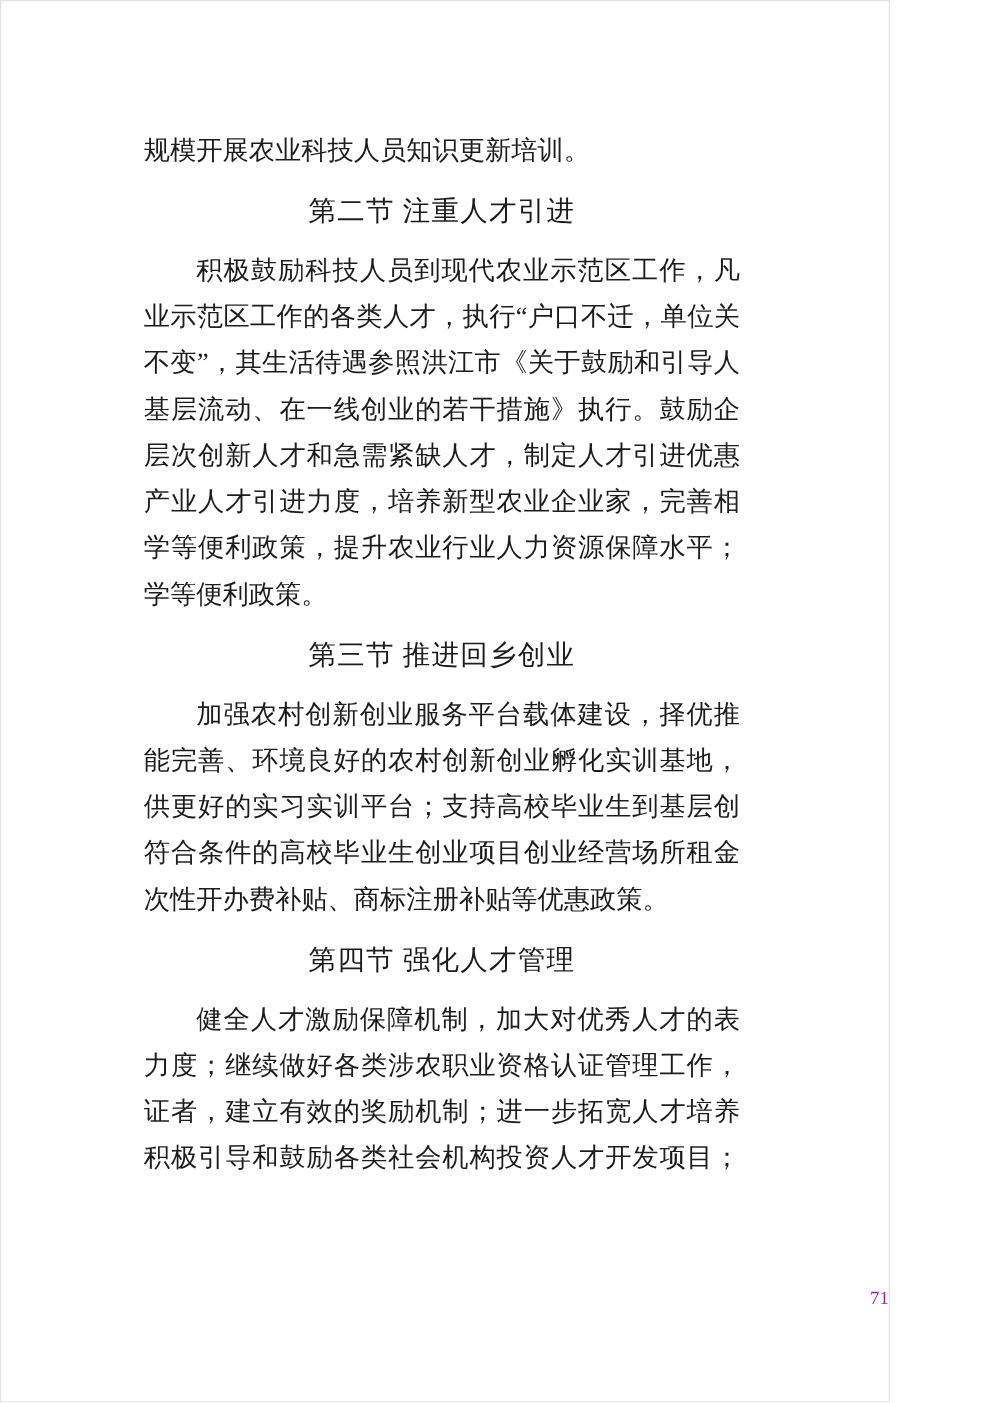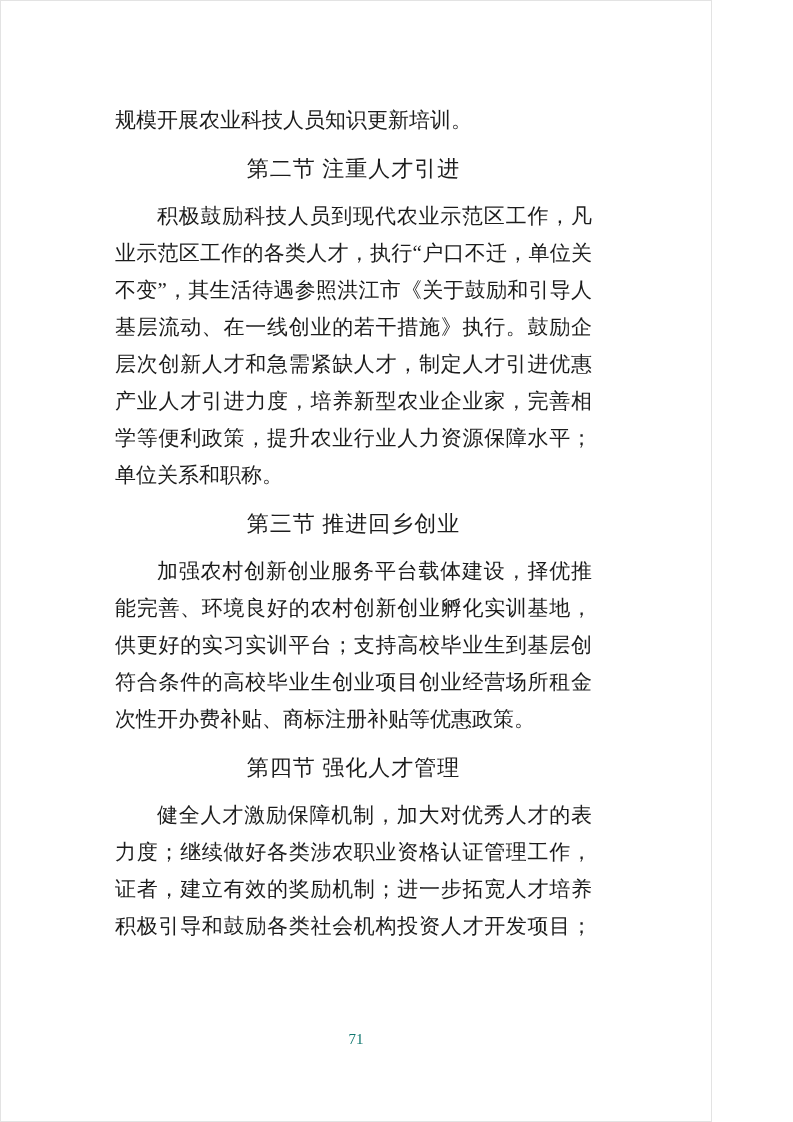--- a/index.html
+++ b/index.html
@@ -41,42 +41,42 @@
     line-height: 37px;
     height: 37px;
     margin: 11px 0;
     letter-spacing: 1px;
   }
   .page-footer {
     position: absolute;
     left: 0;
     right: 0;
     top: 1030px;
-    text-align: center;
+    text-align: right;
     font-size: 15px;
-    color: #0f766e;
+    color: #a21caf;
   }
 </style>
 </head>
 <body>
 
 <div class="page">
 
   <p class="line">规模开展农业科技人员知识更新培训。</p>
 
   <h2 class="section-heading">第二节 注重人才引进</h2>
 
   <p class="wrapline indent">积极鼓励科技人员到现代农业示范区工作，凡到现代农</p>
   <p class="wrapline">业示范区工作的各类人才，执行“户口不迁，单位关系和职称</p>
   <p class="wrapline">不变”，其生活待遇参照洪江市《关于鼓励和引导人才向乡镇</p>
   <p class="wrapline">基层流动、在一线创业的若干措施》执行。鼓励企业引进高</p>
   <p class="wrapline">层次创新人才和急需紧缺人才，制定人才引进优惠政策，落</p>
   <p class="wrapline">产业人才引进力度，培养新型农业企业家，完善相关的税收</p>
   <p class="wrapline">学等便利政策，提升农业行业人力资源保障水平；加大农业</p>
-  <p class="line">单位关系和职称。</p>
+  <p class="line">学等便利政策。</p>
 
   <h2 class="section-heading">第三节 推进回乡创业</h2>
 
   <p class="wrapline indent">加强农村创新创业服务平台载体建设，择优推荐一批功</p>
   <p class="wrapline">能完善、环境良好的农村创新创业孵化实训基地，为人才提</p>
   <p class="wrapline">供更好的实习实训平台；支持高校毕业生到基层创业，给予</p>
   <p class="wrapline">符合条件的高校毕业生创业项目创业经营场所租金补贴、一</p>
   <p class="line">次性开办费补贴、商标注册补贴等优惠政策。</p>
 
   <h2 class="section-heading">第四节 强化人才管理</h2>

